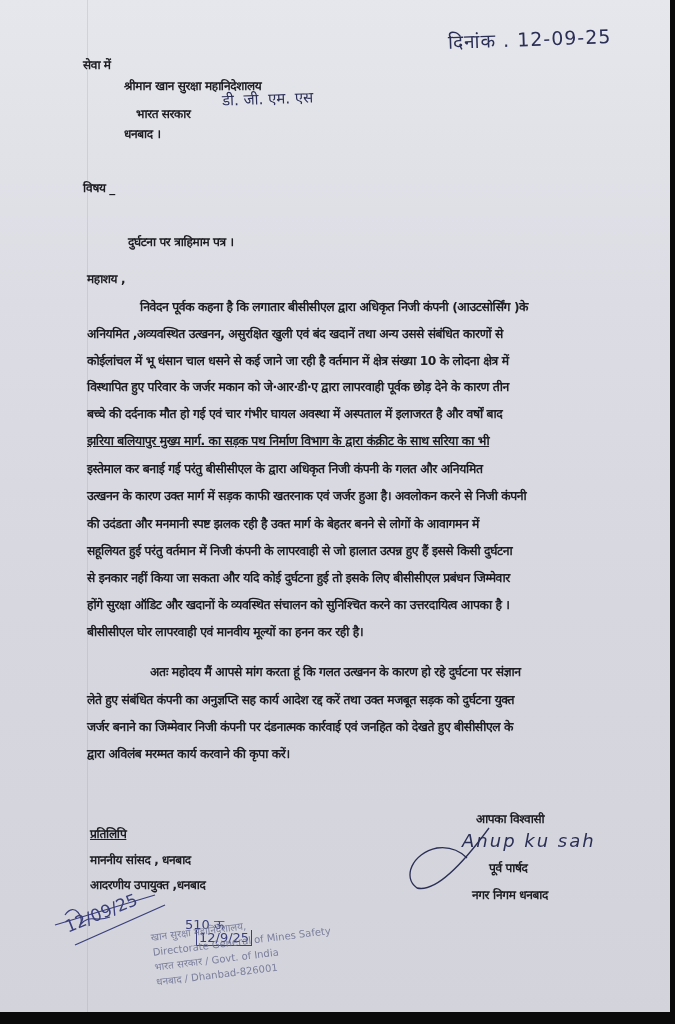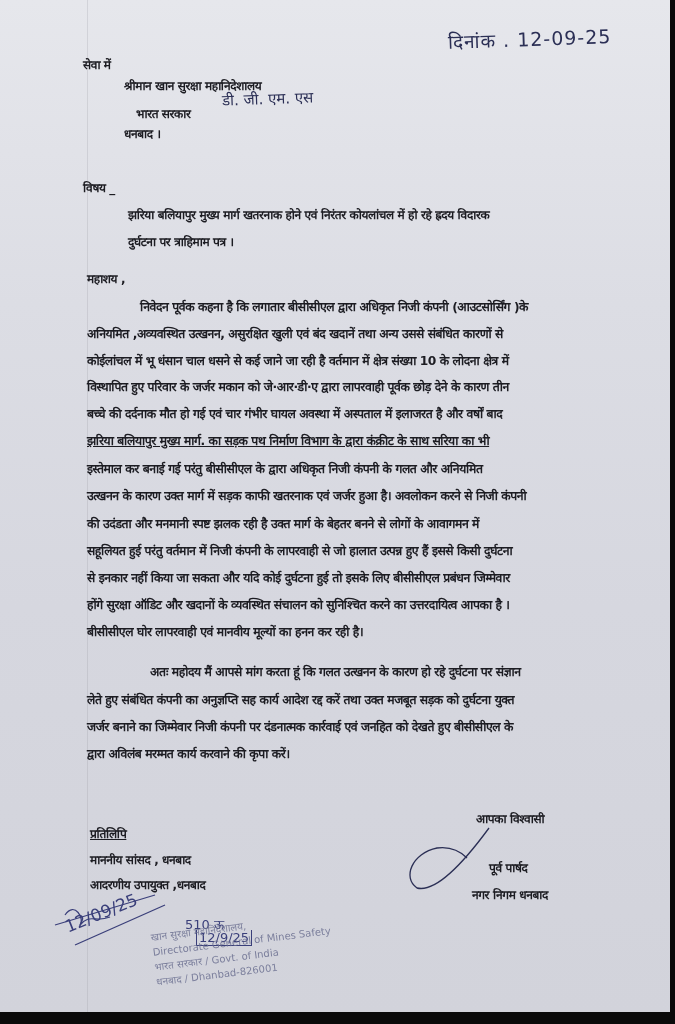--- a/index.html
+++ b/index.html
@@ -40,21 +40,20 @@
 
   <div class="abs hand" style="left:448px; top:26px; font-size:19px; letter-spacing:1px; transform:rotate(-2deg);">दिनांक . 12-09-25</div>
 
   <div class="abs t" style="left:83px; top:56px;">सेवा में</div>
   <div class="abs t" style="left:124px; top:77px;">श्रीमान खान सुरक्षा महानिदेशालय</div>
   <div class="abs hand" style="left:222px; top:88px; font-size:15px; transform:rotate(-2deg);">डी. जी. एम. एस</div>
   <div class="abs t" style="left:124px; top:105px;margin-left:12px;">भारत सरकार</div>
   <div class="abs t" style="left:124px; top:125px;">धनबाद ।</div>
 
   <div class="abs t" style="left:83px; top:179px;">विषय _</div>
-  <div class="abs t" style="left:128px; top:206px;">झरिया बलियापुर मुख्य मार्ग खतरनाक होने एवं निरंतर  कोयलांचल में हो रहे ह्रदय विदारक</div>
   <div class="abs t" style="left:128px; top:233px;">दुर्घटना पर त्राहिमाम पत्र ।</div>
 
   <div class="abs t" style="left:87px; top:270px;">महाशय ,</div>
 
   <div>
     <div class="abs body-line" style="left:140px; top:298px;">निवेदन पूर्वक कहना है कि लगातार बीसीसीएल द्वारा अधिकृत निजी कंपनी (आउटसोर्सिंग )के</div>
     <div class="abs body-line" style="left:87px; top:325px;">अनियमित ,अव्यवस्थित उत्खनन, असुरक्षित खुली एवं बंद खदानें तथा अन्य उससे संबंधित कारणों  से</div>
     <div class="abs body-line" style="left:87px; top:352px;">कोईलांचल में भू धंसान चाल धसने से कई जाने जा रही है वर्तमान में  क्षेत्र संख्या 10 के लोदना  क्षेत्र में</div>
     <div class="abs body-line" style="left:87px; top:378px;">विस्थापित हुए परिवार के जर्जर मकान को  जे·आर·डी·ए द्वारा लापरवाही पूर्वक छोड़ देने के कारण तीन</div>
     <div class="abs body-line" style="left:87px; top:405px;">बच्चे की दर्दनाक मौत हो गई एवं चार गंभीर घायल अवस्था में अस्पताल में इलाजरत है और वर्षों बाद</div>
@@ -76,20 +75,21 @@
   </div>
 
   <div class="abs t underline" style="left:90px; top:825px;">प्रतिलिपि</div>
   <div class="abs t" style="left:90px; top:851px;">माननीय सांसद , धनबाद</div>
   <div class="abs t" style="left:90px; top:876px;">आदरणीय उपायुक्त ,धनबाद</div>
 
   <div class="abs t" style="left:476px; top:810px;">आपका विश्वासी</div>
   <svg width="90" height="80" style="left:407px; top:818px;">
     <path d="M82 10 C60 40, 30 75, 10 70 C-5 60, 5 35, 30 30 C45 28, 55 35, 60 40" fill="none" stroke="#2b2f55" stroke-width="1.3"></path>
   </svg>
+  <div class="abs hand" style="left:462px; top:830px; font-size:18px; font-style:italic; letter-spacing:2px;">Anup ku sah</div>
   <div class="abs t" style="left:489px; top:859px;text-align:center;">पूर्व पार्षद</div>
   <div class="abs t" style="left:472px; top:886px;">नगर निगम धनबाद</div>
 
   <svg width="140" height="80" style="left:55px; top:895px;">
     <path d="M0 30 L100 0" fill="none" stroke="#3a3f7a" stroke-width="1.2"></path>
     <path d="M20 50 L110 10" fill="none" stroke="#3a3f7a" stroke-width="1.2"></path>
     <path d="M10 20 C20 5, 30 25, 25 30 C35 18, 40 28, 55 22" fill="none" stroke="#3a3f7a" stroke-width="1.2"></path>
   </svg>
   <div class="abs hand" style="left:62px; top:918px; font-size:17px; color:#3a3f7a; transform:rotate(-22deg); transform-origin:left top;">12/09/25</div>
 

